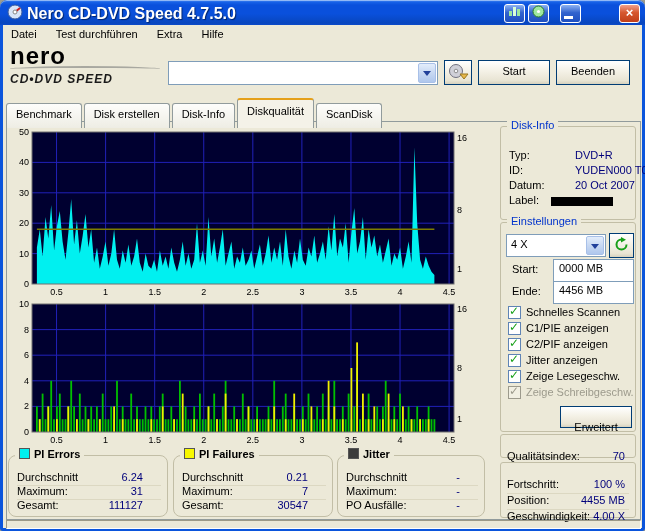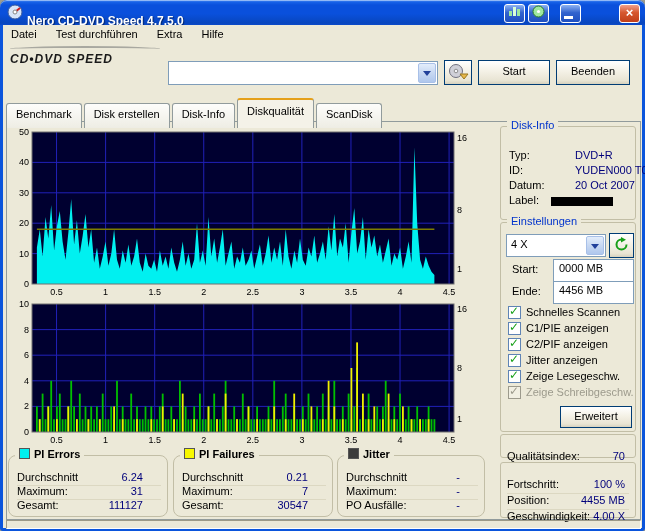--- a/index.html
+++ b/index.html
@@ -1,21 +1,21 @@
 <!DOCTYPE html>
 <html><head>
 <meta charset="utf-8">
 <style>
   html,body{margin:0;padding:0;background:#9C9B8E;}
   body{font-family:"Liberation Sans","DejaVu Sans",sans-serif;font-size:11px;color:#000;}
   .window{position:relative;width:645px;height:531px;background:#0B55DC;border-radius:7px 7px 3px 3px;overflow:hidden;}
   .titlebar{position:absolute;left:0;top:0;width:645px;height:25px;border-radius:7px 7px 0 0;
     background:linear-gradient(180deg,#5A96F2 0%,#1862E8 8%,#0A50DC 20%,#0A50DC 55%,#0846BE 92%,#0B4ACA 100%);
     box-shadow:inset 0 1px 0 rgba(255,255,255,.4);}
-  .title-text{position:absolute;left:27px;top:5px;color:#fff;font-weight:bold;font-size:12px;text-shadow:1px 1px 1px #00246B;white-space:nowrap;margin-top:9px;}
+  .title-text{position:absolute;left:27px;top:5px;color:#fff;font-weight:bold;font-size:16px;text-shadow:1px 1px 1px #00246B;white-space:nowrap;}
   .app-icon{position:absolute;left:7px;top:4px;}
   .tb-btn{position:absolute;top:4px;width:19px;height:17px;border:1px solid #fff;border-radius:3px;text-align:center;cursor:default;}
   .tb-btn.blue{background:linear-gradient(180deg,#8DB2F2,#3263CE 45%,#1D4FC0);}
   .tb-btn.red{background:linear-gradient(180deg,#F2A08C,#D6572F 45%,#C13F19);}
   .tb-btn .x{color:#fff;font-size:13px;font-weight:bold;line-height:15px;}
   .minbar{position:absolute;left:3px;bottom:3px;width:9px;height:3px;background:#fff;}
   .client{position:absolute;left:3px;top:25px;width:639px;height:503px;background:#ECE9D8;}
 
   .menubar{position:absolute;left:0;top:0;width:100%;height:20px;}
   .menu-item{display:inline-block;padding:3px 8px 2px 8px;}
@@ -108,20 +108,21 @@
   <div class="client">
 
     <div class="menubar">
       <span class="menu-item">Datei</span>
       <span class="menu-item">Test durchführen</span>
       <span class="menu-item">Extra</span>
       <span class="menu-item">Hilfe</span>
     </div>
 
     <div class="logo">
+      <div class="nero">nero</div>
       <div class="swoosh"></div>
       <div class="sub">CD•DVD SPEED</div>
     </div>
 
     <div class="combo" style="left:165px;top:36px;width:268px;height:22px">
       <span class="carrow">
           <span class="tri"></span>
         </span>
     </div>
 
@@ -459,21 +460,21 @@
     </div>
     <div class="cb checked" style="top:344px">
       <span class="box"></span>
         <span class="cbl">Zeige Lesegeschw.</span>
     </div>
     <div class="cb checked disabled" style="top:360px">
       <span class="box"></span>
         <span class="cbl">Zeige Schreibgeschw.</span>
     </div>
     <div class="btn" style="left:557px;top:381px;width:70px;height:20px">
-      <span class="bl" style="padding-top:3px">Erweitert</span>
+      <span class="bl" style="padding-top:14px">Erweitert</span>
     </div>
 
     <div class="sbox" style="top:409px;height:22px">
       <div class="prow" style="top:3px">
         <span>Qualitätsindex:</span>
         <span class="val">70</span>
       </div>
     </div>
 
     <div class="sbox" style="top:437px;height:54px">

